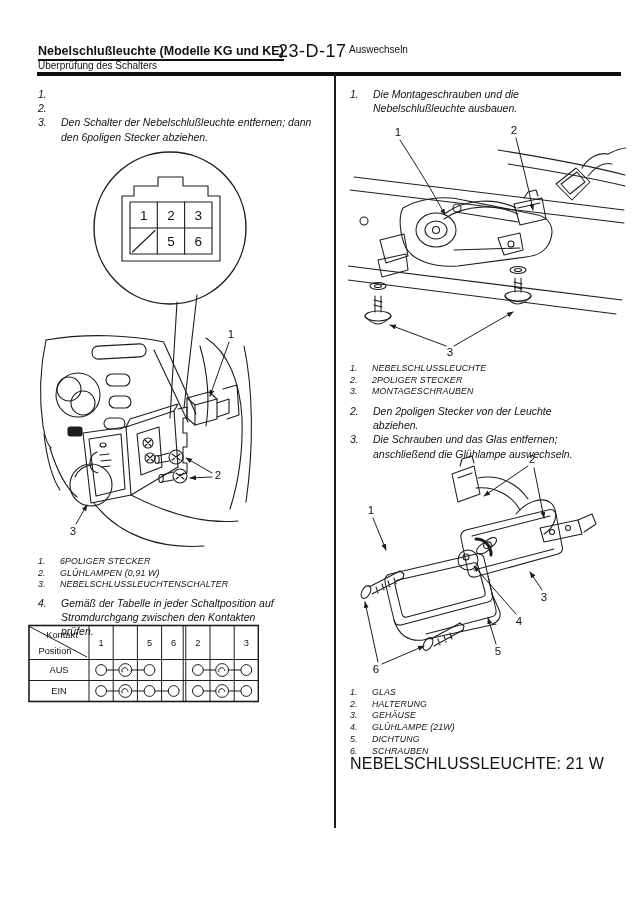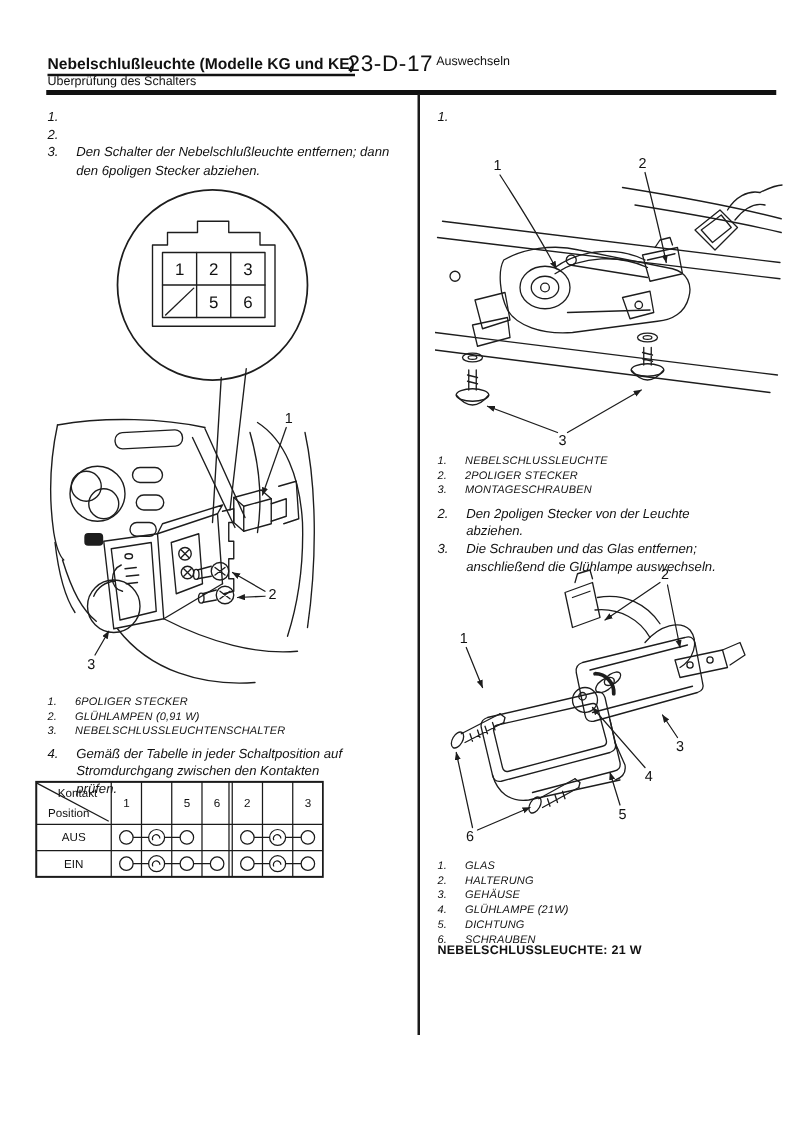--- a/index.html
+++ b/index.html
@@ -8,21 +8,21 @@
   .abs{position:absolute;}
   .title{font-size:12.5px;font-weight:bold;border-bottom:2px solid #111;padding-bottom:1px;white-space:nowrap;}
   .pagenum{font-size:18px;font-weight:normal;letter-spacing:.5px;white-space:nowrap;}
   .sub{font-size:10px;font-weight:normal;white-space:nowrap;}
   .rule{background:#111;height:3.5px;}
   .vdivider{background:#1a1a1a;width:1.5px;}
   .step{display:flex;font-style:italic;font-size:10.5px;line-height:14.2px;}
   .step .n{width:23px;flex:none;}
   .part{display:flex;font-style:italic;font-size:8.8px;line-height:11.7px;letter-spacing:.15px;}
   .part .n{width:22px;flex:none;}
-  .note{font-size:10px;font-weight:bold;letter-spacing:.2px;white-space:nowrap;}
+  .note{font-size:16px;font-weight:normal;letter-spacing:.2px;white-space:nowrap;}
   svg text{font-family:"Liberation Sans",sans-serif;fill:#111;}
 </style>
 </head>
 <body>
 
 <div class="page">
 
   <div class="abs title" style="left:38px;top:44px">Nebelschlußleuchte (Modelle KG und KE)</div>
   <div class="abs pagenum" style="left:278px;top:41px">23-D-17</div>
   <div class="abs sub" style="left:38px;top:60px">Überprüfung des Schalters</div>
@@ -216,20 +216,21 @@
           <circle cx="169.9" cy="67" r="5.4" fill="#fff"></circle>
           <circle cx="194.1" cy="67" r="6.4" fill="#fff"></circle>
           <path d="M 191.1,69.2 a3,3 0 1 1 5.6,-1.4" fill="none"></path>
           <circle cx="218.29999999999998" cy="67" r="5.4" fill="#fff"></circle>
         </g>
       </svg></div>
 
   <div class="abs" style="left:350px;top:87px;width:215px">
     <div class="step">
         <span class="n">1.</span>
+        <span>Die Montageschrauben und die Nebelschlußleuchte ausbauen.</span>
       </div>
   </div>
 
   <svg class="abs" style="left:348px;top:120px" width="278" height="240" viewBox="0 0 278 240">
     <defs>
       <marker id="m2" markerWidth="7" markerHeight="6" refX="6" refY="2.5" orient="auto">
         <path d="M0,0 L6.5,2.5 L0,5 Z" fill="#1d1d1d"></path>
       </marker>
     </defs>
     <g fill="none" stroke="#1d1d1d" stroke-width="1.05" stroke-linecap="round" stroke-linejoin="round">

